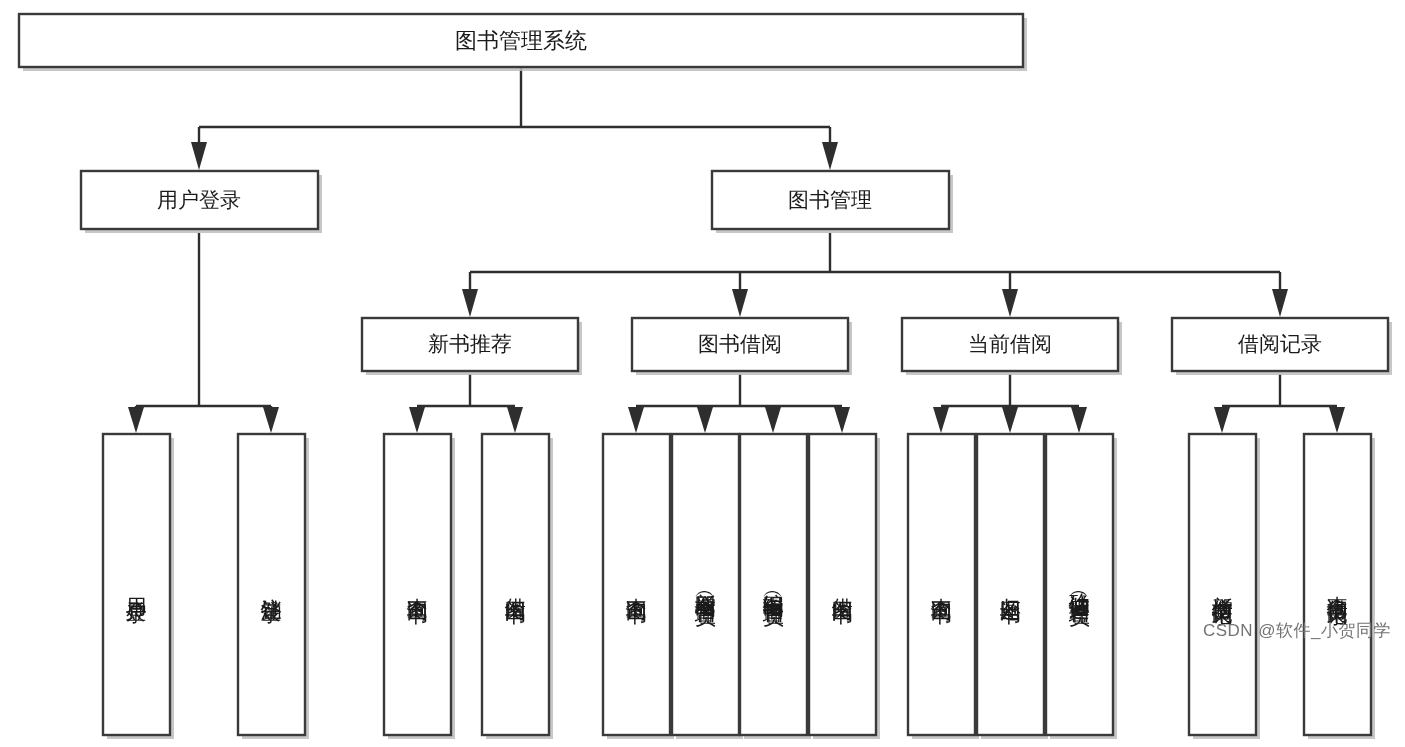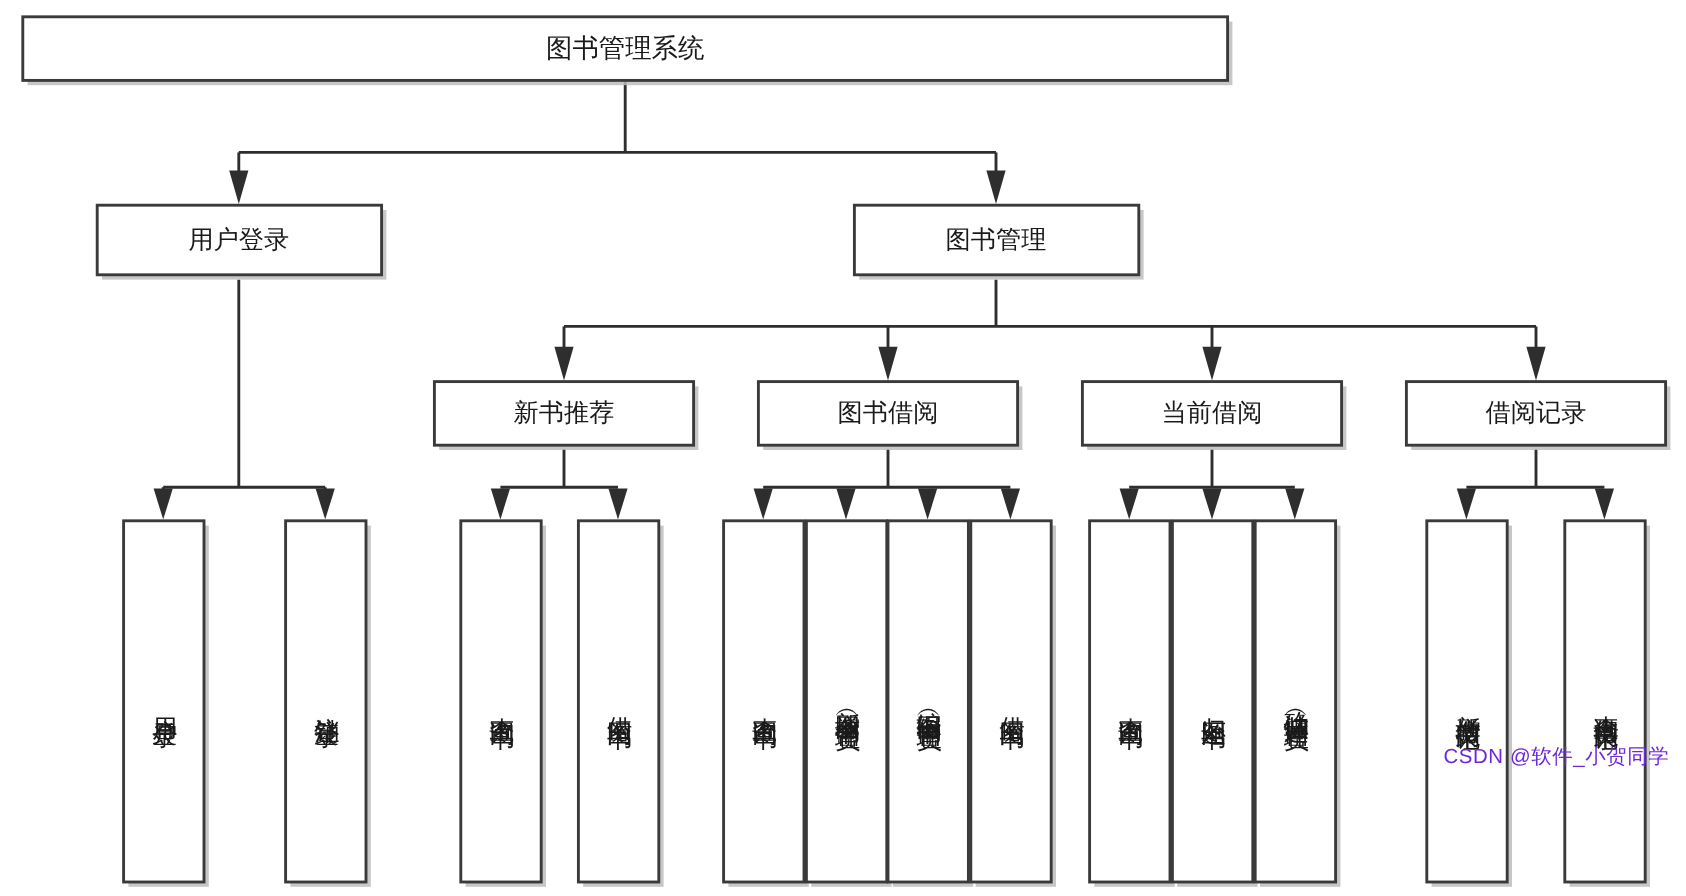--- a/index.html
+++ b/index.html
@@ -75,21 +75,21 @@
     justify-content: center;
     white-space: nowrap;
     pointer-events: none;
   }
   .watermark {
     position: absolute;
     right: 14px;
     bottom: 4px;
     font-family: "Liberation Sans", "DejaVu Sans", sans-serif;
     font-size: 17px;
-    color: #6d28d9;
+    color: #737373;
     letter-spacing: 0.5px;
     white-space: nowrap;
   }
 </style>
 </head>
 <body>
 
 <div id="chart-root">
 
   <svg id="diagram" viewBox="0 0 1405 747">

